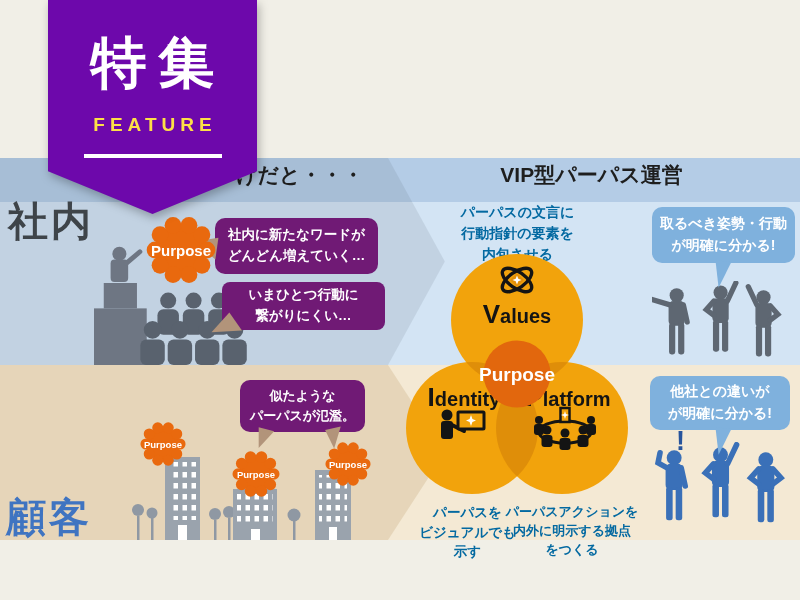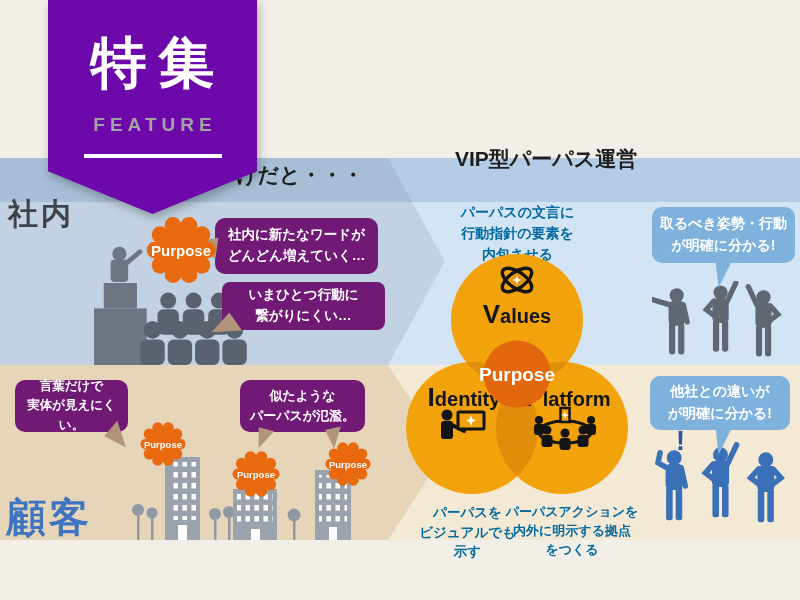--- a/index.html
+++ b/index.html
@@ -16,27 +16,27 @@
   .band-bottom .chevron{position:absolute;inset:0;background:rgba(160,120,55,.17);
       clip-path:polygon(0 0,48.5% 0,55.6% 50%,48.5% 100%,0 100%);}
 
   
   .ribbon{position:absolute;left:24px;top:0;width:209px;height:214px;background:#6d08ab;
       clip-path:polygon(0 0,100% 0,100% 80%,50% 100%,0 80%);z-index:20;
       display:flex;flex-direction:column;align-items:center;}
   .ribbon-wrap{position:absolute;left:24px;top:0;width:209px;height:214px;z-index:20;
       filter:drop-shadow(2px 4px 5px rgba(0,0,0,.28));}
   .ribbon-title{color:#fff;font-size:56px;font-weight:700;letter-spacing:12px;margin:26px 0 0 12px;}
-  .ribbon-sub{color:#a3a3a3;font-size:19px;font-weight:700;letter-spacing:5px;margin:12px 0 0 5px;}
+  .ribbon-sub{color:#fde047;font-size:19px;font-weight:700;letter-spacing:5px;margin:12px 0 0 5px;}
   .ribbon-line{width:138px;height:4px;background:#fff;margin-top:18px;}
 
   
   .hdr{position:absolute;font-weight:700;color:#1e1e1e;font-size:21px;z-index:5;}
   .row-label{position:absolute;font-weight:600;z-index:5;letter-spacing:3px;}
-  .row-label.internal{left:8px;top:194px;font-size:30px;color:#3e4449;}
+  .row-label.internal{left:8px;top:194px;font-size:40px;color:#3e4449;}
   .row-label.customer{left:6px;top:490px;font-size:40px;color:#3f74c1;}
 
   
   .bubble{position:absolute;border-radius:10px;display:flex;align-items:center;justify-content:center;
       text-align:center;font-weight:700;color:#fff;white-space:pre-line;z-index:6;}
   .bubble.tan{background:#701a75;font-size:13.5px;line-height:1.55;}
   .bubble.blue{background:#7fb1dd;font-size:14px;line-height:1.55;}
   .tail{position:absolute;width:0;height:0;}
 
   
@@ -61,21 +61,21 @@
 
   <div class="band-top">
     <div class="hdr-strip"></div>
     <div class="chevron"></div>
   </div>
   <div class="band-bottom">
     <div class="chevron"></div>
   </div>
 
   <div class="hdr" style="left:236px;top:161px;">けだと・・・</div>
-  <div class="hdr" style="left:455px;top:145px;width:273px;text-align:left;">VIP型パーパス運営</div>
+  <div class="hdr" style="left:455px;top:161px;width:273px;text-align:center;">VIP型パーパス運営</div>
 
   <div class="row-label internal">社内</div>
   <div class="row-label customer">顧客</div>
 
   <div class="ribbon-wrap">
     <div class="ribbon">
       <div class="ribbon-title">特集</div>
       <div class="ribbon-sub">FEATURE</div>
       <div class="ribbon-line"></div>
     </div>
@@ -164,25 +164,20 @@
         <circle cx="0" cy="7" r="7.4"></circle>
           <rect x="-8.5" y="13" width="17" height="26" rx="5"></rect>
         <rect x="-8" y="36" width="6.5" height="33" rx="2.5"></rect>
           <rect x="1.5" y="36" width="6.5" height="33" rx="2.5"></rect>
         <line x1="-7" y1="15" x2="-16" y2="-4" stroke="currentColor" stroke-width="5.5" stroke-linecap="round"></line>
         <path d="M7,16 L15,25 L7,31" fill="none" stroke="currentColor" stroke-width="5.5" stroke-linecap="round"></path>
       </g>
     </g>
   </svg>
 
-  <div class="bubble tan" style="left:15px;top:380px;width:113px;height:52px;font-size:12.5px;">
-    <span>言葉だけで
-実体が見えにくい。</span>
-    <i class="tail" style="right:-4px;bottom:-14px;border-top:15px solid transparent;border-bottom:5px solid transparent;border-left:24px solid #b2947a;transform:rotate(40deg);"></i>
-  </div>
   <div class="bubble tan" style="left:240px;top:380px;width:125px;height:52px;font-size:13px;">
     <span>似たような
 パーパスが氾濫。</span>
     <i class="tail" style="left:16px;bottom:-17px;border-left:5px solid transparent;border-right:11px solid transparent;border-top:20px solid #b2947a;transform:rotate(14deg);"></i>
     <i class="tail" style="right:22px;bottom:-16px;border-left:5px solid transparent;border-right:11px solid transparent;border-top:20px solid #b2947a;transform:rotate(-12deg);"></i>
   </div>
 
   <svg class="abs" style="left:118px;top:437px;z-index:4;" width="266" height="103" viewBox="0 0 266 103">
     <defs>
       <pattern id="winp" width="9" height="11" patternUnits="userSpaceOnUse">

